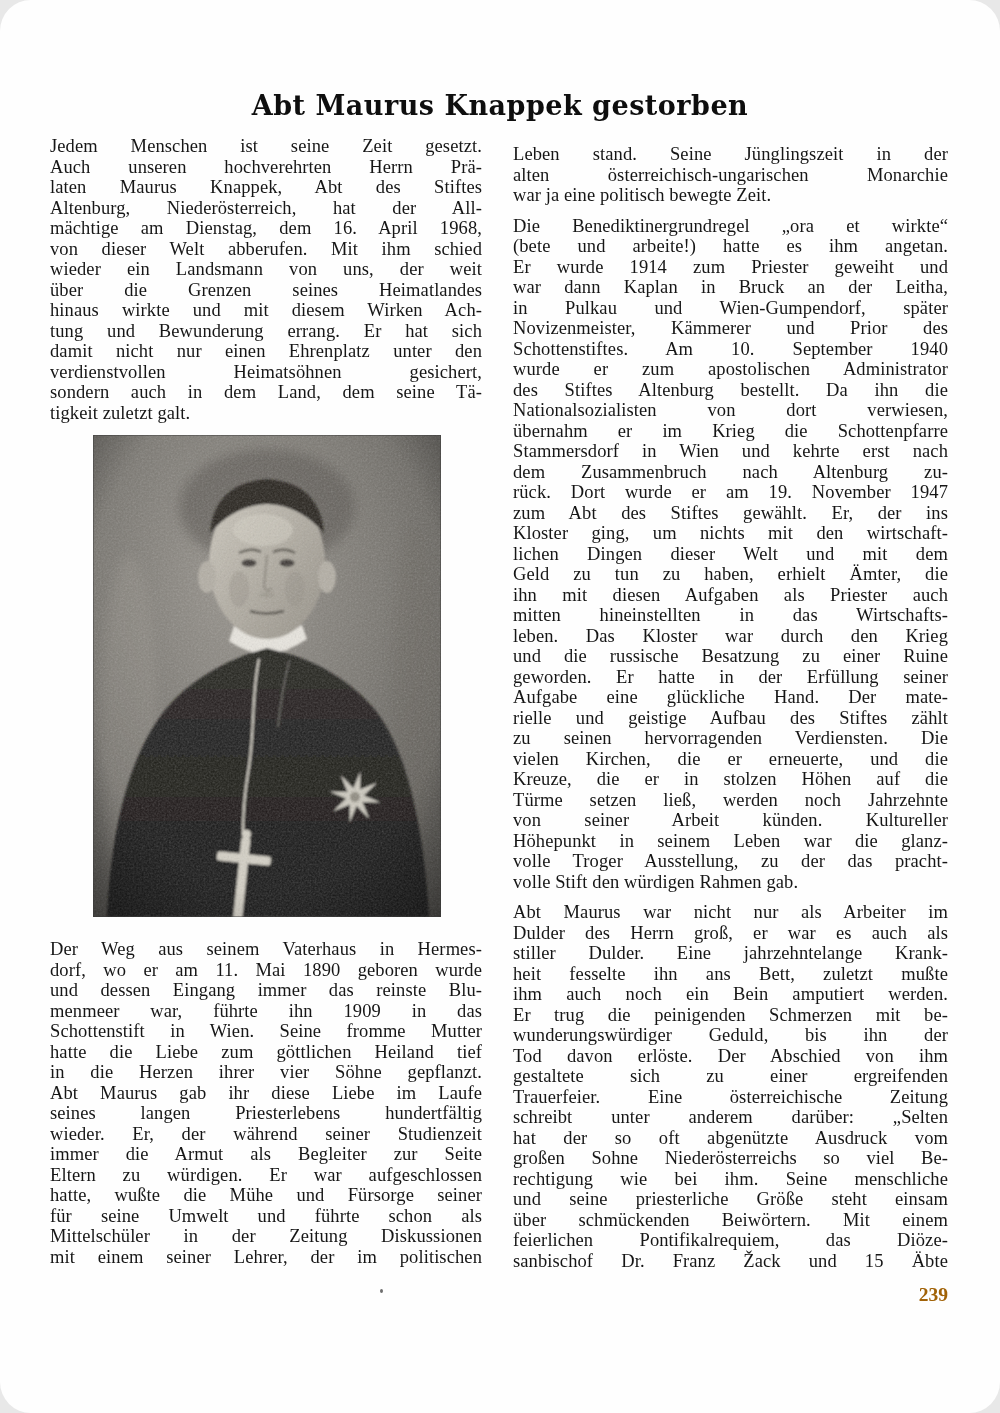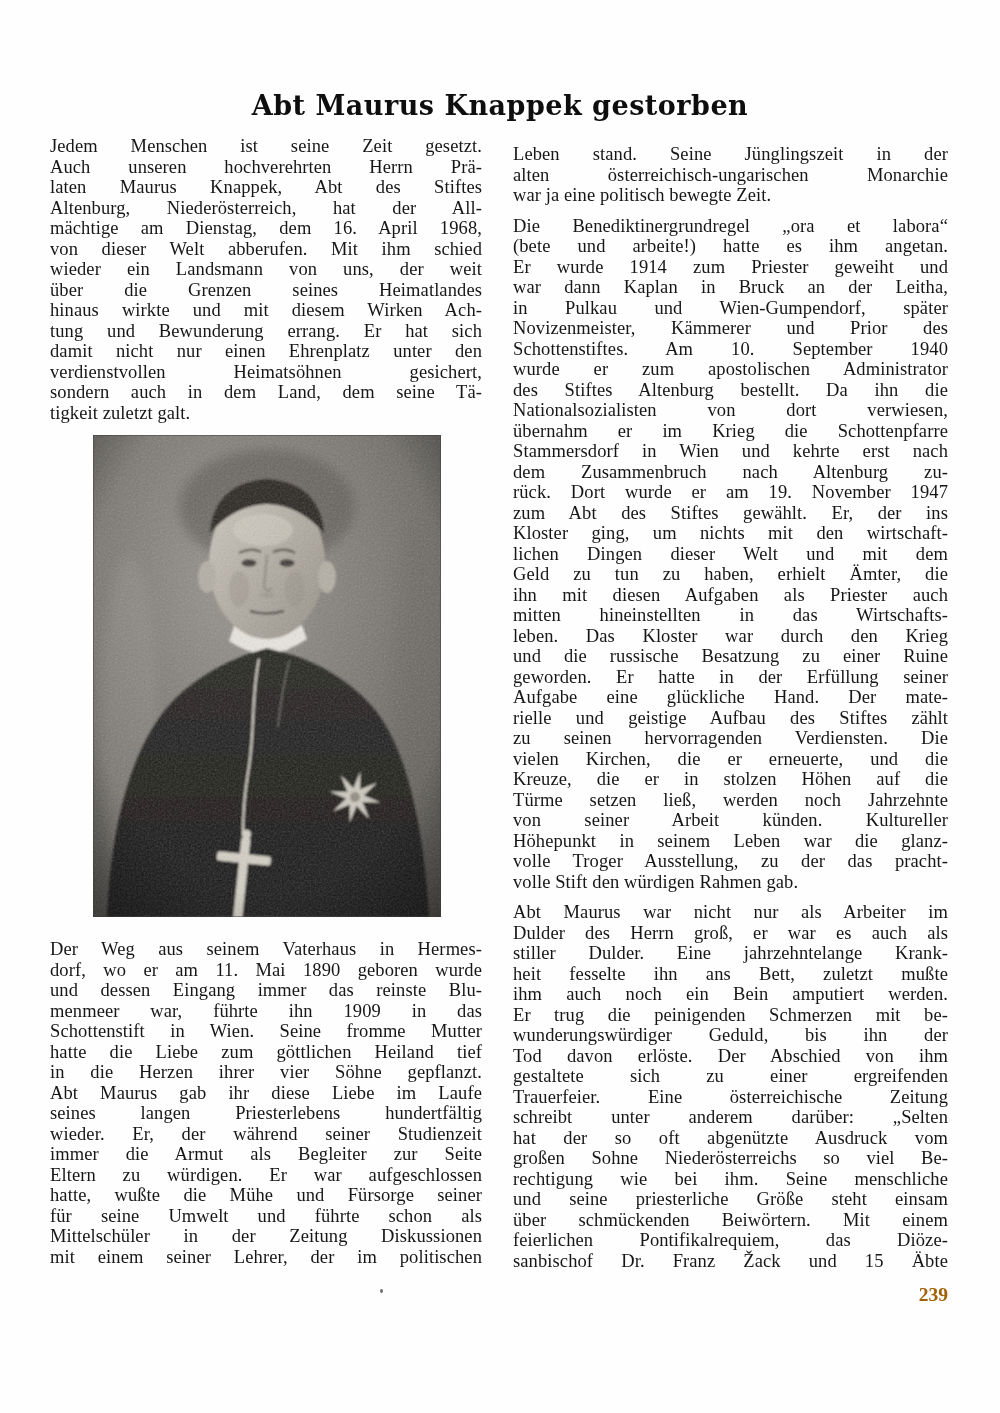--- a/index.html
+++ b/index.html
@@ -5,20 +5,21 @@
   html, body { margin: 0; padding: 0; background: #e8e8e8; }
   .page {
     position: relative;
     width: 1000px;
     height: 1413px;
     margin: 0 auto;
     background: #fefefe;
     font-family: "Liberation Serif", serif;
     color: #141414;
     overflow: hidden;
+    border-radius: 31px;
   }
   .title {
     position: absolute;
     top: 90px;
     left: 48px;
     width: 904px;
     margin: 0;
     text-align: center;
     font-family: "DejaVu Serif", serif;
     font-size: 27px;
@@ -203,21 +204,21 @@
       </div>
   </div>
 
   <div class="col col-right">
     <div class="para">
         <div class="line">Leben stand. Seine Jünglingszeit in der</div>
         <div class="line">alten österreichisch-ungarischen Monarchie</div>
         <div class="line last">war ja eine politisch bewegte Zeit.</div>
       </div>
     <div class="para">
-        <div class="line">Die Benediktinergrundregel „ora et labora“</div>
+        <div class="line">Die Benediktinergrundregel „ora et wirkte“</div>
         <div class="line">(bete und arbeite!) hatte es ihm angetan.</div>
         <div class="line">Er wurde 1914 zum Priester geweiht und</div>
         <div class="line">war dann Kaplan in Bruck an der Leitha,</div>
         <div class="line">in Pulkau und Wien-Gumpendorf, später</div>
         <div class="line">Novizenmeister, Kämmerer und Prior des</div>
         <div class="line">Schottenstiftes. Am 10. September 1940</div>
         <div class="line">wurde er zum apostolischen Administrator</div>
         <div class="line">des Stiftes Altenburg bestellt. Da ihn die</div>
         <div class="line">Nationalsozialisten von dort verwiesen,</div>
         <div class="line">übernahm er im Krieg die Schottenpfarre</div>

